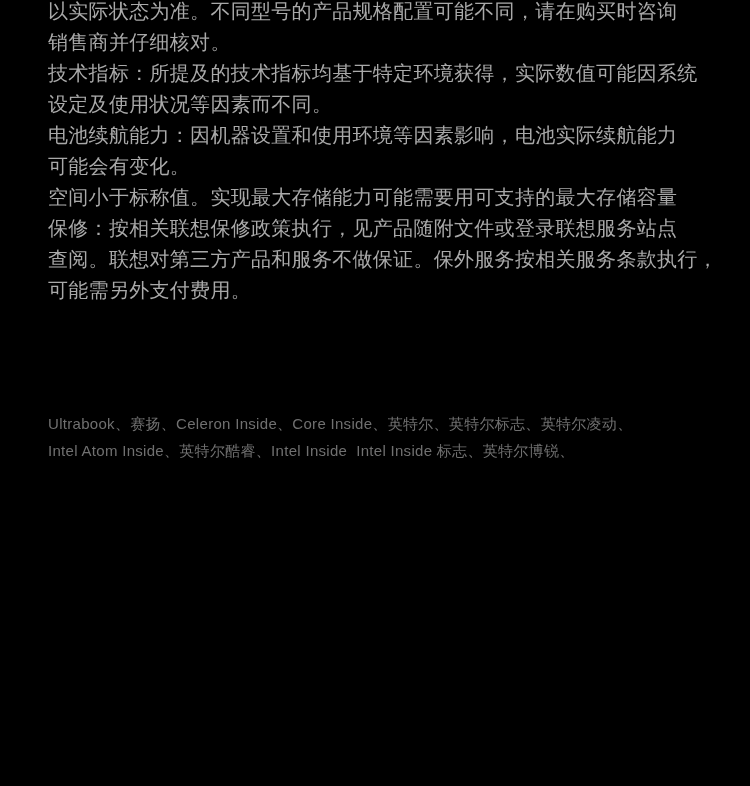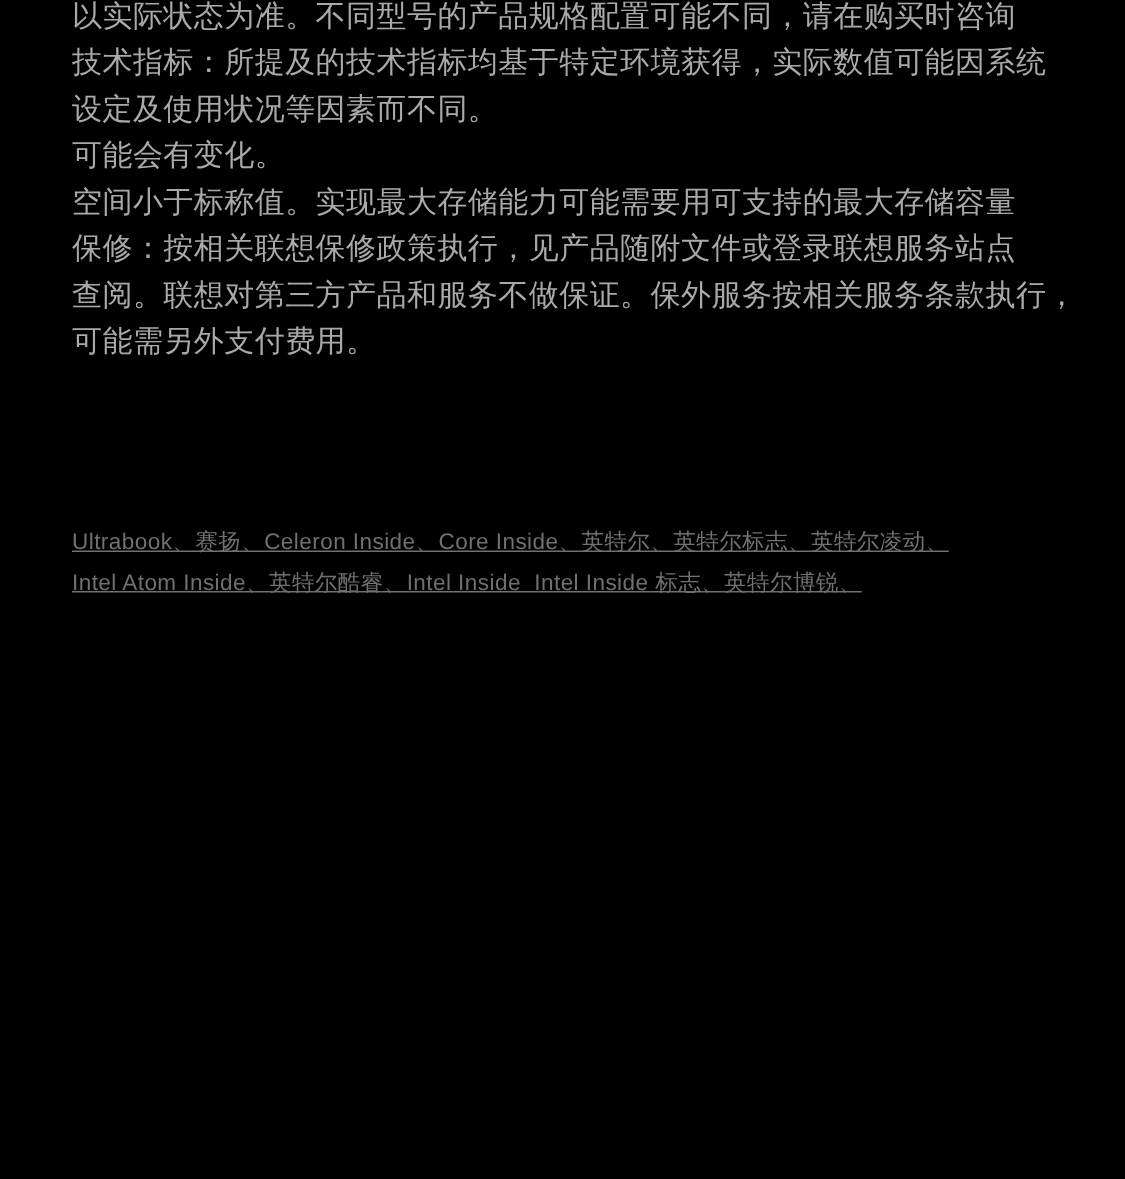--- a/index.html
+++ b/index.html
@@ -28,32 +28,33 @@
   }
   .trademarks {
     margin: 104px 48px 0 48px;
     font-size: 15px;
     line-height: 27px;
     color: #707070;
     letter-spacing: 0.3px;
   }
   .trademarks .line {
     white-space: pre;
-    text-decoration: underline;
   }
 </style>
 </head>
 <body>
 
 <div class="page">
 
   <div class="disclaimer">
     <div class="line">以实际状态为准。不同型号的产品规格配置可能不同，请在购买时咨询</div>
+    <div class="line">销售商并仔细核对。</div>
     <div class="line">技术指标：所提及的技术指标均基于特定环境获得，实际数值可能因系统</div>
     <div class="line">设定及使用状况等因素而不同。</div>
+    <div class="line">电池续航能力：因机器设置和使用环境等因素影响，电池实际续航能力</div>
     <div class="line">可能会有变化。</div>
     <div class="line">空间小于标称值。实现最大存储能力可能需要用可支持的最大存储容量</div>
     <div class="line">保修：按相关联想保修政策执行，见产品随附文件或登录联想服务站点</div>
     <div class="line">查阅。联想对第三方产品和服务不做保证。保外服务按相关服务条款执行，</div>
     <div class="line">可能需另外支付费用。</div>
   </div>
 
   <div class="trademarks">
     <div class="line">Ultrabook、赛扬、Celeron Inside、Core Inside、英特尔、英特尔标志、英特尔凌动、</div>
     <div class="line">Intel Atom Inside、英特尔酷睿、Intel Inside  Intel Inside 标志、英特尔博锐、</div>

